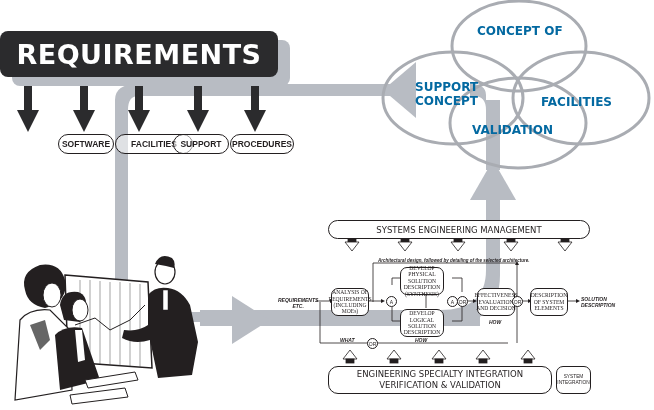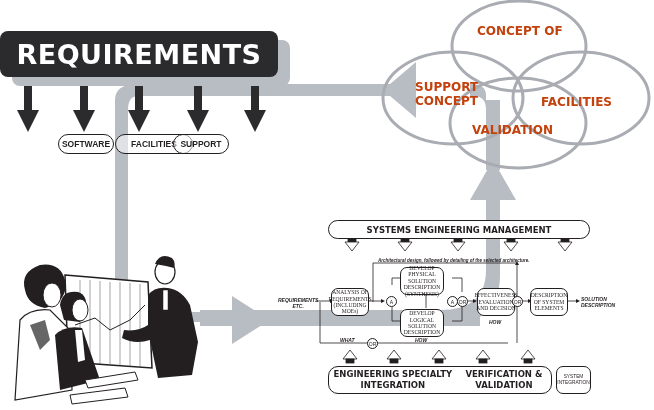--- a/index.html
+++ b/index.html
@@ -8,24 +8,24 @@
   #stage { position:absolute; left:0; top:0; width:654px; height:410px; }
   .abs { position:absolute; }
   .req-title { position:absolute; left:0; top:31px; width:278px; height:46px;
     background:#2b2b2d; border-radius:8px; color:#fff; font-weight:bold;
     font-family:"DejaVu Sans", sans-serif; font-size:27px; letter-spacing:0.5px;
     display:flex; align-items:center; justify-content:center; }
   .pill { position:absolute; top:134px; height:20px; border:1.3px solid #231f20; border-radius:11px;
     background:rgba(255,255,255,0.55); font-size:8.5px; font-weight:bold; display:flex;
     align-items:center; justify-content:center; box-sizing:border-box; }
   .venn-label { position:absolute; font-family:"DejaVu Sans", sans-serif; font-weight:bold;
-    font-size:12px; line-height:14px; text-align:left; color:#c2410c; }
+    font-size:12px; line-height:14px; text-align:left; color:#0369a1; }
   .bar-box { position:absolute; border:1px solid #231f20; border-radius:10px; background:#fff;
     display:flex; align-items:center; justify-content:center; text-align:center;
-    font-family:"DejaVu Sans", sans-serif; font-weight:bold; box-sizing:border-box; }
+    font-family:"DejaVu Sans", sans-serif; font-weight:normal; box-sizing:border-box; }
   .sbox { position:absolute; border:1px solid #231f20; border-radius:7px; background:#fff;
     font-family:"Liberation Serif", serif; font-size:5.6px; line-height:6.4px; text-align:center;
     display:flex; align-items:center; justify-content:center; box-sizing:border-box; padding:1px; }
   .tiny { position:absolute; font-family:"Liberation Sans", sans-serif; font-size:5px; font-style:italic;
     font-weight:bold; white-space:nowrap; }
   .node { position:absolute; width:11px; height:11px; border:1px solid #231f20; border-radius:50%;
     background:#fff; font-size:5px; display:flex; align-items:center; justify-content:center;
     box-sizing:border-box; font-family:"Liberation Sans", sans-serif; }
 </style>
 </head>
@@ -80,20 +80,21 @@
       <g>
           <rect x="251" y="86" width="8" height="26"></rect>
           <polygon points="244,110 266,110 255,132"></polygon>
         </g>
     </g>
   </svg>
 
   <div class="pill" style="left:58px;width:56px">SOFTWARE</div>
   <div class="pill" style="left:115px;width:78px">FACILITIES</div>
   <div class="pill" style="left:173px;width:56px">SUPPORT</div>
+  <div class="pill" style="left:230px;width:64px">PROCEDURES</div>
 
   <svg class="abs" style="left:370px;top:0" width="284" height="170">
     <g fill="none" stroke="#a9acb2" stroke-width="3">
       <ellipse cx="149" cy="46" rx="67" ry="45"></ellipse>
       <ellipse cx="83" cy="98" rx="70" ry="46"></ellipse>
       <ellipse cx="211" cy="98" rx="68" ry="46"></ellipse>
       <ellipse cx="148" cy="123" rx="68" ry="45"></ellipse>
     </g>
   </svg>
   <div class="venn-label" style="left:477px;top:24px;text-align:center">
@@ -206,21 +207,21 @@
           <polygon points="156,10 170,10 163,1"></polygon>
           <rect x="159" y="10" width="8" height="4" fill="#231f20"></rect>
         </g>
       <g>
           <polygon points="201,10 215,10 208,1"></polygon>
           <rect x="204" y="10" width="8" height="4" fill="#231f20"></rect>
         </g>
     </g>
   </svg>
 
-  <div class="bar-box" style="left:328px;top:366px;width:224px;height:28px;font-size:8.5px;line-height:11px;flex-direction:row">
+  <div class="bar-box" style="left:328px;top:366px;width:224px;height:28px;font-size:8.5px;line-height:11px;flex-direction:column">
     <div>ENGINEERING SPECIALTY INTEGRATION</div>
     <div>VERIFICATION &amp; VALIDATION</div>
   </div>
   <div class="sbox" style="left:556px;top:366px;width:35px;height:28px;font-family:'Liberation Sans',sans-serif;font-size:4.8px">SYSTEM INTEGRATION</div>
 
   <svg class="abs" style="left:0;top:250px" width="215" height="160">
     <g>
       <polygon points="65,25 148,32 152,118 68,112" fill="#fff" stroke="#231f20" stroke-width="1.5"></polygon>
       <g stroke="#444" stroke-width="0.5">
         <line x1="80" y1="30" x2="80" y2="112"></line>

